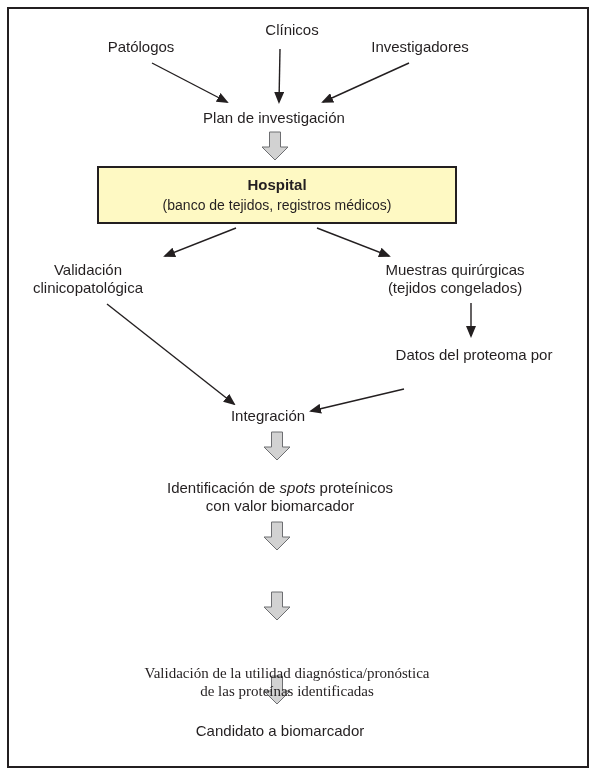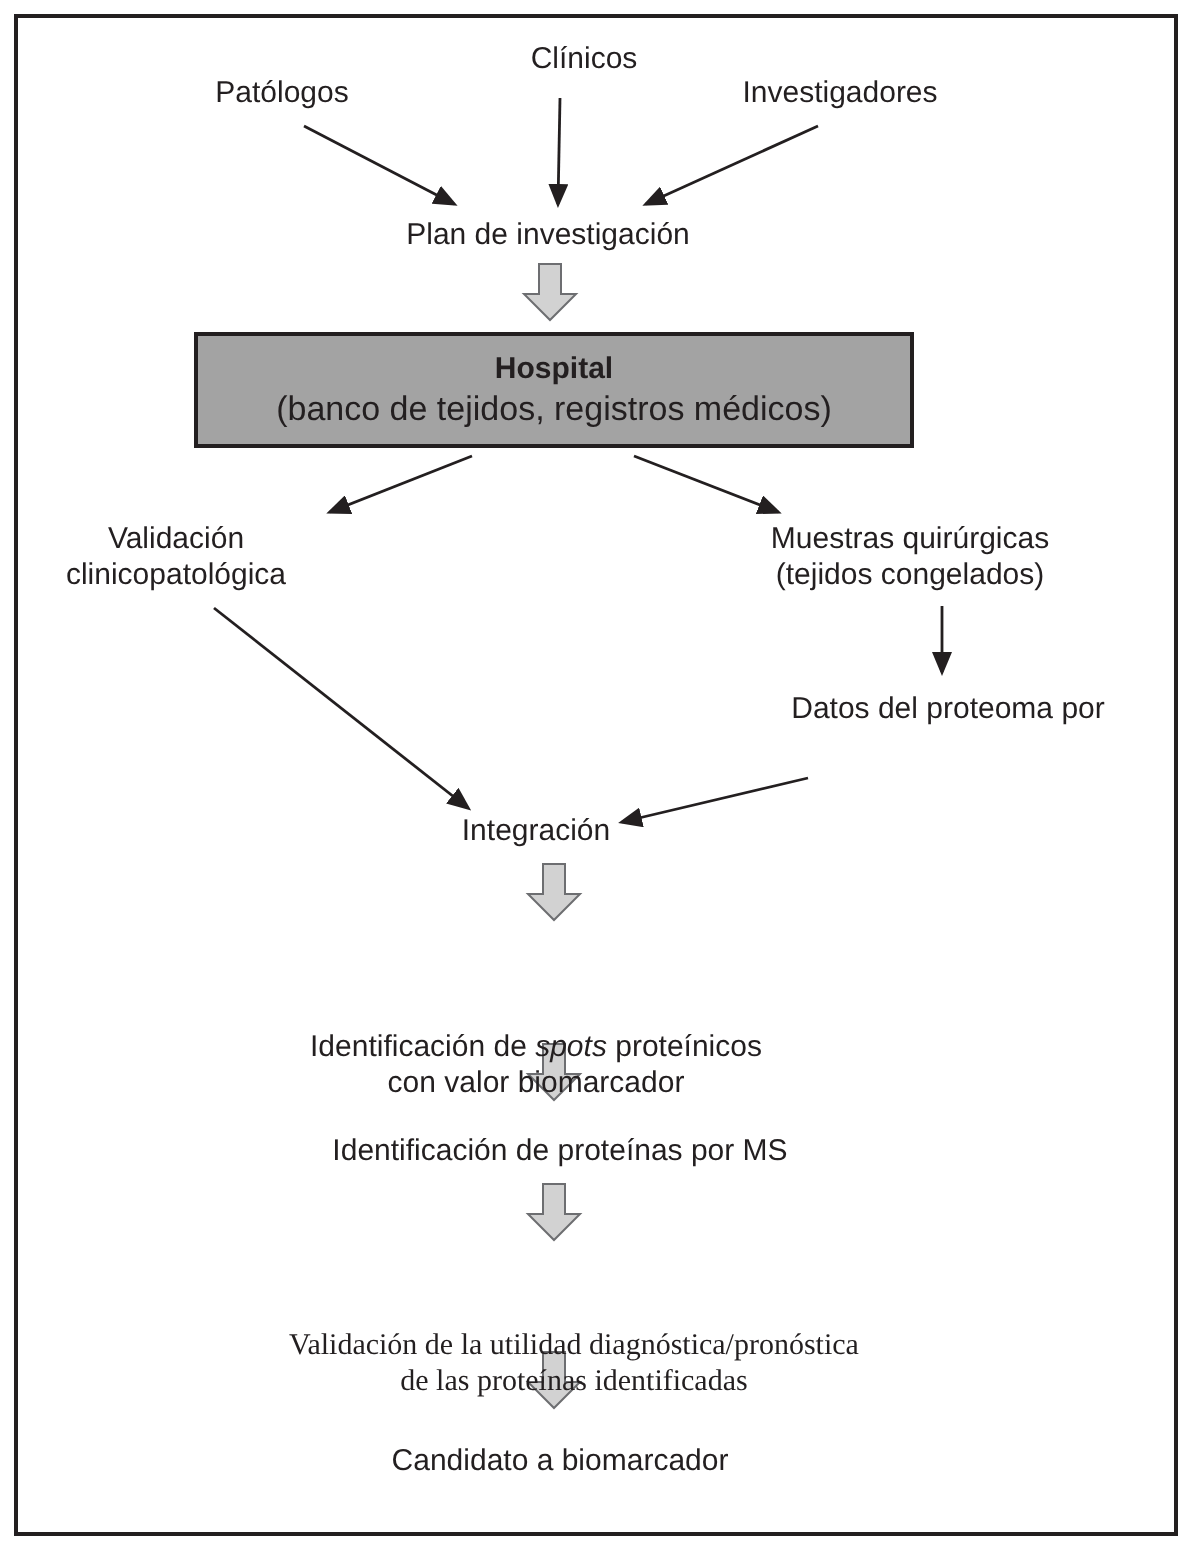--- a/index.html
+++ b/index.html
@@ -11,25 +11,25 @@
     position:absolute;left:7px;top:7px;width:582px;height:761px;
     border:2px solid #231f20;box-sizing:border-box;
   }
   .label{
     position:absolute;transform:translateX(-50%);
     text-align:center;font-size:15px;line-height:18px;white-space:nowrap;
   }
   .label .line{display:block;}
   .hospital-box{
     position:absolute;left:97px;top:166px;width:360px;height:58px;
-    border:2px solid #231f20;box-sizing:border-box;background:#a3a3a3;
+    border:2px solid #231f20;box-sizing:border-box;background:#fef9c3;
     display:flex;flex-direction:column;justify-content:center;align-items:center;
   }
   .hospital-title{font-weight:bold;font-size:15px;line-height:20px;}
-  .hospital-subtitle{font-size:17px;line-height:20px;}
+  .hospital-subtitle{font-size:14px;line-height:20px;}
   svg.arrows{position:absolute;left:0;top:0;pointer-events:none;}
   .thin{stroke:#231f20;stroke-width:1.4;fill:none;}
   .ba{stroke:#6d6e71;stroke-width:1;}
   .it{font-style:italic;}
 </style>
 </head>
 <body>
 
 <div class="canvas">
   <div class="frame"></div>
@@ -80,26 +80,25 @@
     <span class="line">Muestras quirúrgicas</span>
     <span class="line">(tejidos congelados)</span>
   </div>
 
   <div class="label" style="left:474px;top:346px;">
     <span class="line">Datos del proteoma por</span>
   </div>
 
   <div class="label" style="left:268px;top:407px;">Integración</div>
 
-  <div class="label" style="left:268px;top:479px;margin-top:36px;">
+  <div class="label" style="left:280px;top:479px;">
     <span class="line"><span>Identificación de </span><span class="it">spots</span><span> proteínicos</span></span>
     <span class="line">con valor biomarcador</span>
   </div>
 
-  <div class="label" style="left:280px;top:567px;">Identificación de proteínas por MS</div>
 
   <div class="label" style="left:287px;top:664px;font-family:Liberation Serif, serif;">
     <span class="line">Validación de la utilidad diagnóstica/pronóstica</span>
     <span class="line">de las proteínas identificadas</span>
   </div>
 
   <div class="label" style="left:280px;top:722px;">Candidato a biomarcador</div>
 </div>
 
 </body></html>

